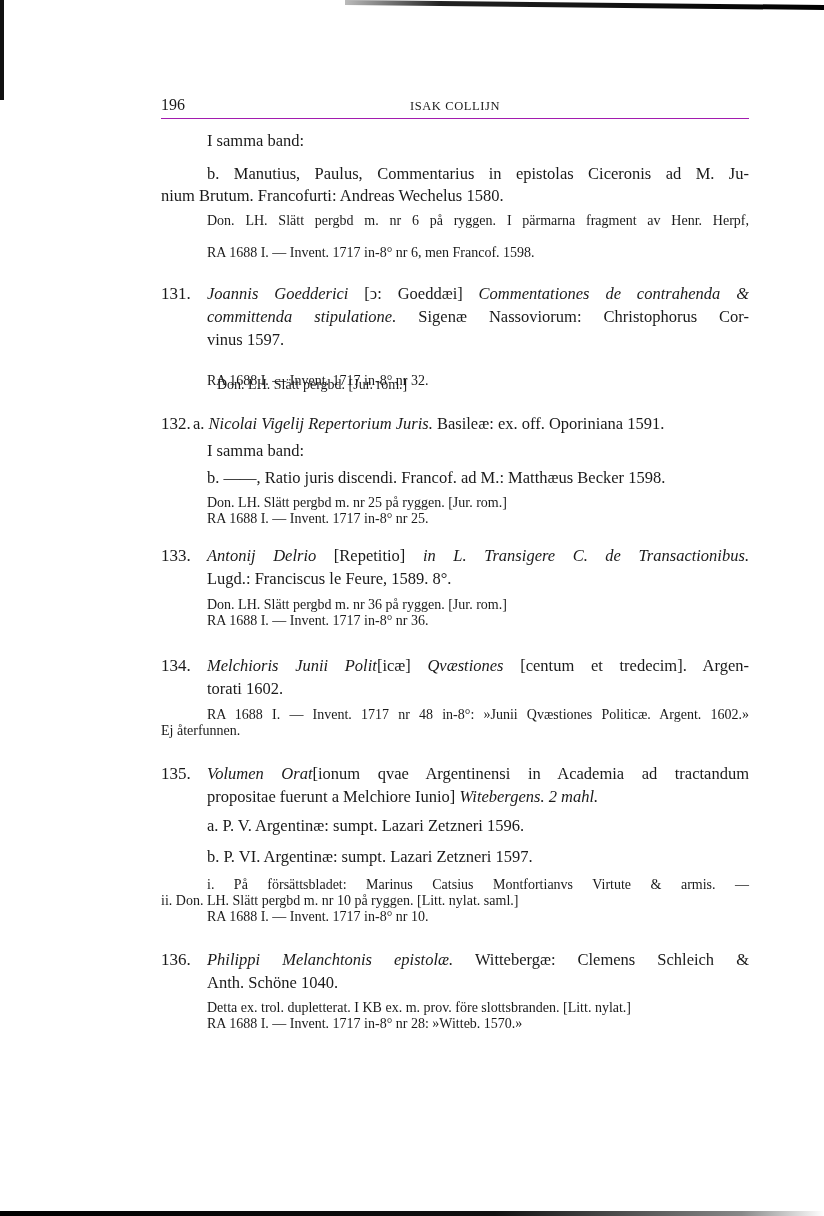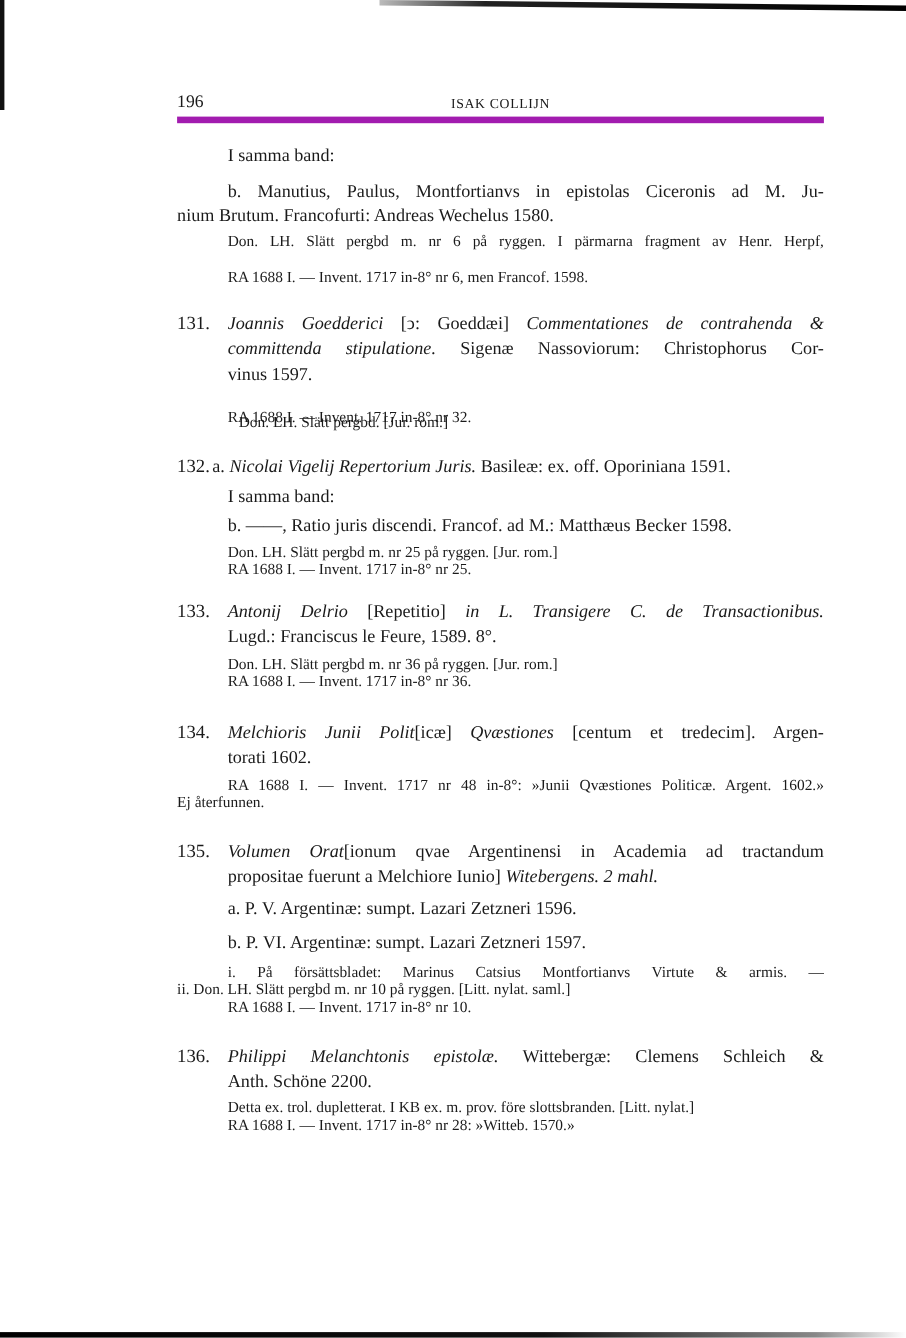--- a/index.html
+++ b/index.html
@@ -6,21 +6,21 @@
   body {
     width: 824px; height: 1216px; background: #ffffff; position: relative; overflow: hidden;
     font-family: "DejaVu Serif", "Liberation Serif", serif; color: #1a1a1a;
   }
   .scan-top { position: absolute; left: 345px; top: 0; width: 479px; height: 5px;
     background: linear-gradient(to right, #bbb 0%, #222 20%, #000 100%); transform: skewY(0.6deg); transform-origin: left top; }
   .scan-left { position: absolute; left: 0; top: 0; width: 4px; height: 100px; background: #111; }
   .scan-bottom { position: absolute; left: 0; bottom: 0; width: 824px; height: 5px;
     background: linear-gradient(to right, #000 0%, #111 60%, #888 90%, #fff 100%); }
   .page { position: absolute; left: 0; top: 0; width: 824px; height: 1216px; }
-  .hdr { position: absolute; top: 84px; left: 161px; width: 588px; height: 22px; border-bottom: 6px solid #a21caf; }
+  .hdr { position: absolute; top: 96px; left: 161px; width: 588px; height: 22px; border-bottom: 1px solid #a21caf; }
   .pgno { position: absolute; left: 0; top: 0; font-size: 16px; font-family: "Liberation Serif", serif; }
   .runhead { position: absolute; left: 0; width: 100%; text-align: center; top: 3px; font-size: 12.5px; letter-spacing: 0.6px; font-family: "Liberation Serif", serif; }
   .txt { position: absolute; font-family: "Liberation Serif", serif; white-space: nowrap; }
   .big { font-size: 16.5px; }
   .small { font-size: 14px; }
   .entry-num { position: absolute; left: 161px; font-family: "Liberation Serif", serif; font-size: 17px; }
   i { font-style: italic; }
   .jl { display: block; text-align: justify; text-align-last: justify; white-space: normal; }
 </style>
 </head>
@@ -32,21 +32,21 @@
 
 <div class="page">
 
   <div class="hdr">
     <span class="pgno">196</span>
     <span class="runhead">ISAK COLLIJN</span>
   </div>
 
   <div class="txt big" style="left:207px; top:131px;">I samma band:</div>
   <div class="txt big" style="left:207px; top:164px; width:542px;">
-    <span class="jl">b.  Manutius, Paulus, Montfortianvs in epistolas Ciceronis ad M. Ju-</span>
+    <span class="jl">b.  Manutius, Paulus, Commentarius in epistolas Ciceronis ad M. Ju-</span>
   </div>
   <div class="txt big" style="left:161px; top:186px;">nium Brutum.  Francofurti: Andreas Wechelus 1580.</div>
   <div class="txt small" style="left:207px; top:213px; width:542px;">
     <span class="jl">Don. LH.  Slätt pergbd m. nr 6 på ryggen.  I pärmarna fragment av Henr. Herpf,</span>
   </div>
   <div class="txt small" style="left:207px; top:245px;">RA 1688 I. — Invent. 1717 in-8° nr 6, men Francof. 1598.</div>
 
   <div>
     <span class="entry-num" style="top:284px;">131.</span>
     <div class="txt big" style="left:207px; top:284px; width:542px;">
@@ -108,18 +108,18 @@
     </div>
     <div class="txt small" style="left:161px; top:893px;">ii. Don. LH.  Slätt pergbd m. nr 10 på ryggen.  [Litt. nylat. saml.]</div>
     <div class="txt small" style="left:207px; top:909px;">RA 1688 I. — Invent. 1717 in-8° nr 10.</div>
   </div>
 
   <div>
     <span class="entry-num" style="top:950px;">136.</span>
     <div class="txt big" style="left:207px; top:950px; width:542px;">
       <span class="jl"><i>Philippi Melanchtonis epistolæ.</i><span>  Wittebergæ: Clemens Schleich &amp;</span></span>
     </div>
-    <div class="txt big" style="left:207px; top:973px;">Anth. Schöne 2200.</div>
+    <div class="txt big" style="left:207px; top:973px;">Anth. Schöne 1040.</div>
     <div class="txt small" style="left:207px; top:1000px;">Detta ex. trol. dupletterat.  I KB ex. m. prov. före slottsbranden.  [Litt. nylat.]</div>
     <div class="txt small" style="left:207px; top:1016px;">RA 1688 I. — Invent. 1717 in-8° nr 28: »Witteb. 1570.»</div>
   </div>
 
 </div>
 
 </body></html>

